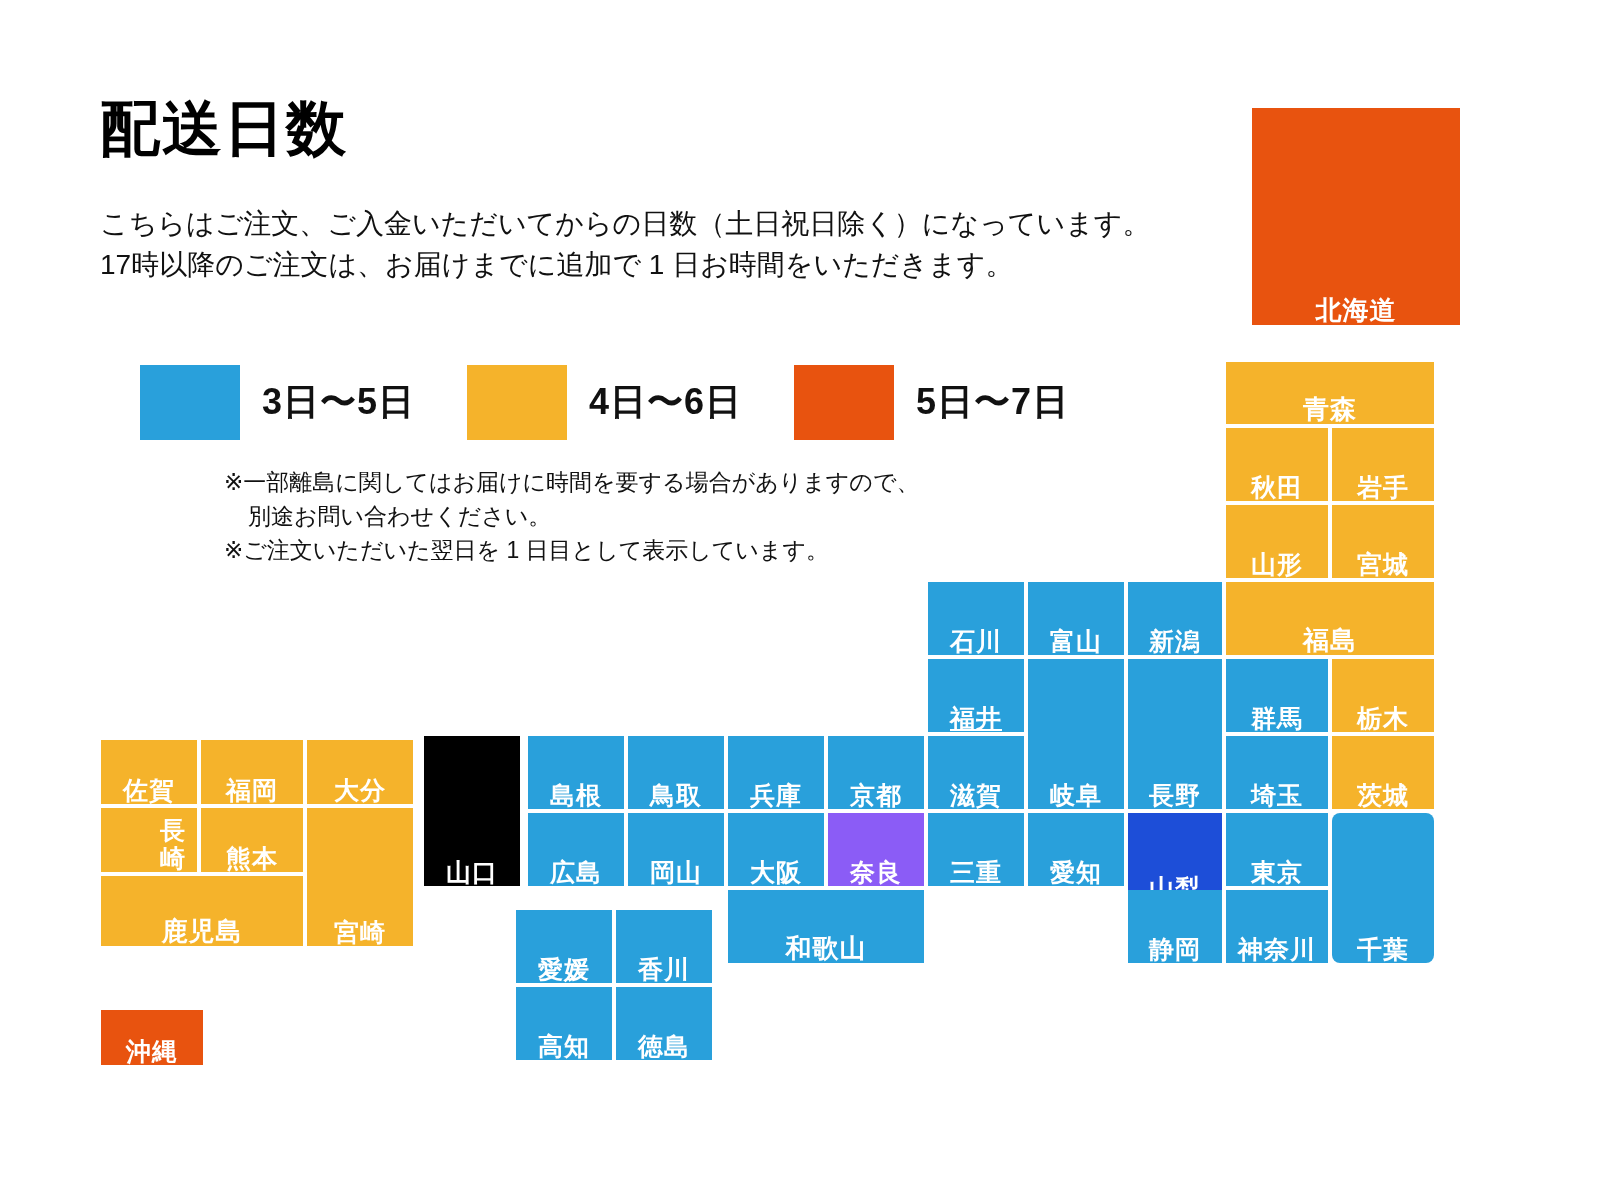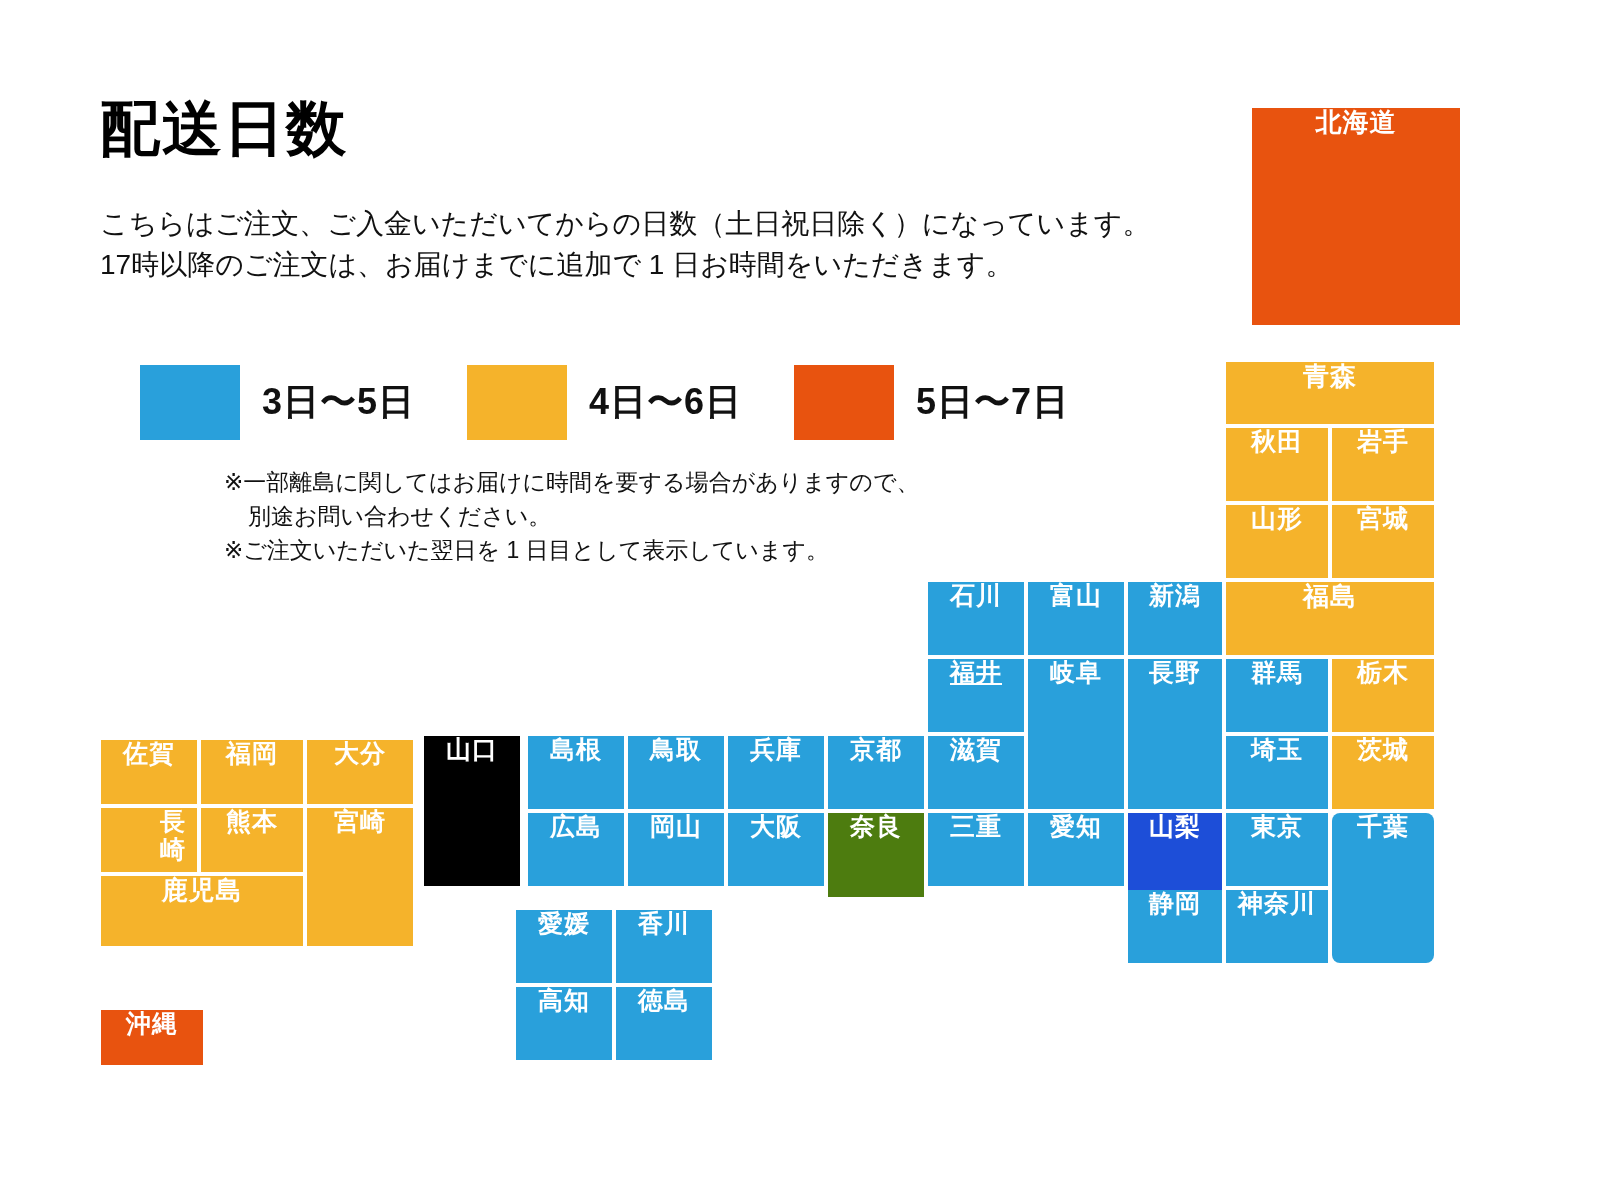--- a/index.html
+++ b/index.html
@@ -80,21 +80,21 @@
     left: 0; top: 0;
     width: 1600px; height: 1200px;
   }
   .pref {
     position: absolute;
     color: #ffffff;
     font-weight: bold;
     font-size: 25px;
     letter-spacing: 1px;
     display: flex;
-    align-items: flex-start;
+    align-items: flex-end;
     justify-content: center;
     text-align: center;
     line-height: 1.1;
   }
   .pref.big { font-size: 26px; }
   .c-blue   { background: #29a0db; }
   .c-yellow { background: #f5b32b; }
   .c-orange { background: #e8530f; }
 </style>
 </head>
@@ -202,38 +202,41 @@
       </div>
       <div class="pref c-blue" title="広島 : 3日〜5日" style="left: 528px; top: 813px; width: 96px; height: 73px; background: rgb(41, 160, 219);">
         <span>広島</span>
       </div>
       <div class="pref c-blue" title="岡山 : 3日〜5日" style="left: 628px; top: 813px; width: 96px; height: 73px; background: rgb(41, 160, 219);">
         <span>岡山</span>
       </div>
       <div class="pref c-blue" title="大阪 : 3日〜5日" style="left: 728px; top: 813px; width: 96px; height: 73px; background: rgb(41, 160, 219);">
         <span>大阪</span>
       </div>
-      <div class="pref c-blue" title="奈良 : 3日〜5日" style="left: 828px; top: 813px; width: 96px; height: 84px; background: #4d7c0f;">
+      <div class="pref c-blue" title="奈良 : 3日〜5日" style="left: 828px; top: 813px; width: 96px; height: 73px; background: #8b5cf6;">
         <span>奈良</span>
       </div>
       <div class="pref c-blue" title="三重 : 3日〜5日" style="left: 928px; top: 813px; width: 96px; height: 73px; background: rgb(41, 160, 219);">
         <span>三重</span>
       </div>
       <div class="pref c-blue" title="愛知 : 3日〜5日" style="left: 1028px; top: 813px; width: 96px; height: 73px; background: rgb(41, 160, 219);">
         <span>愛知</span>
       </div>
       <div class="pref c-blue" title="山梨 : 3日〜5日" style="left: 1128px; top: 813px; width: 94px; height: 89px; background: #1d4ed8;">
         <span>山梨</span>
       </div>
       <div class="pref c-blue" title="東京 : 3日〜5日" style="left: 1226px; top: 813px; width: 102px; height: 73px; background: rgb(41, 160, 219);">
         <span>東京</span>
       </div>
       <div class="pref c-blue" title="千葉 : 3日〜5日" style="left: 1332px; top: 813px; width: 102px; height: 150px; background: rgb(41, 160, 219); border-radius: 8px;">
         <span>千葉</span>
       </div>
+      <div class="pref c-blue big" title="和歌山 : 3日〜5日" style="left: 728px; top: 890px; width: 196px; height: 73px; background: rgb(41, 160, 219);">
+        <span>和歌山</span>
+      </div>
       <div class="pref c-blue" title="静岡 : 3日〜5日" style="left: 1128px; top: 890px; width: 94px; height: 73px; background: rgb(41, 160, 219);">
         <span>静岡</span>
       </div>
       <div class="pref c-blue" title="神奈川 : 3日〜5日" style="left: 1226px; top: 890px; width: 102px; height: 73px; background: rgb(41, 160, 219);">
         <span>神奈川</span>
       </div>
       <div class="pref c-blue" title="愛媛 : 3日〜5日" style="left: 516px; top: 910px; width: 96px; height: 73px; background: rgb(41, 160, 219);">
         <span>愛媛</span>
       </div>
       <div class="pref c-blue" title="香川 : 3日〜5日" style="left: 616px; top: 910px; width: 96px; height: 73px; background: rgb(41, 160, 219);">

